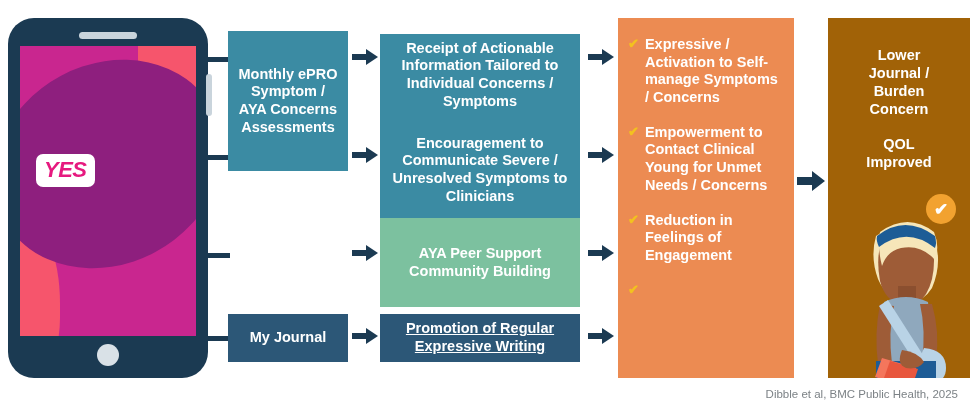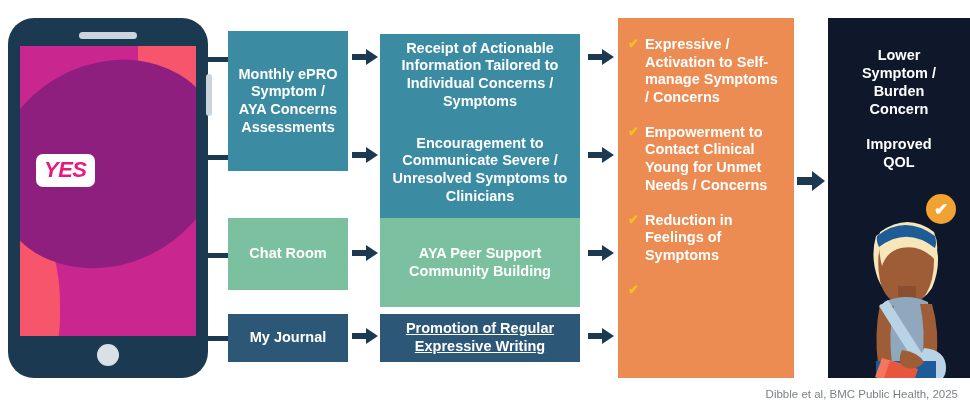--- a/index.html
+++ b/index.html
@@ -175,21 +175,21 @@
     font-weight: bold;
   }
 
   
   .pink-panel {
     position: absolute;
     left: 828px;
     top: 18px;
     width: 142px;
     height: 360px;
-    background: #0f172a;
+    background: #a16207;
     overflow: hidden;
   }
   .pink-text {
     position: absolute;
     top: 28px;
     left: 0;
     right: 0;
     text-align: center;
     color: #ffffff;
     font-weight: bold;
@@ -249,23 +249,20 @@
   </div>
 
   <div class="lineseg" style="left:196px; top:57px;  width:34px;"></div>
   <div class="lineseg" style="left:196px; top:155px; width:34px;"></div>
   <div class="lineseg" style="left:196px; top:253px; width:34px;"></div>
   <div class="lineseg" style="left:196px; top:336px; width:34px;"></div>
 
   <div class="box teal col1" style="top:31px; height:140px;">
     <span>Monthly ePRO Symptom / AYA Concerns Assessments</span>
   </div>
-  <div class="box green col1" style="top:218px; height:72px;">
-    <span>Chat Room</span>
-  </div>
   <div class="box navy col1" style="top:314px; height:48px;">
     <span>My Journal</span>
   </div>
 
   <svg class="arrow" style="left:352px; top:47px;" width="26" height="20" viewBox="0 0 26 20">
     <path d="M0 7 H14 V2 L26 10 L14 18 V13 H0 Z" fill="#1b3a52"></path>
   </svg>
   <svg class="arrow" style="left:352px; top:145px;" width="26" height="20" viewBox="0 0 26 20">
     <path d="M0 7 H14 V2 L26 10 L14 18 V13 H0 Z" fill="#1b3a52"></path>
   </svg>
@@ -306,40 +303,40 @@
     <div class="bullet">
       <span class="check-small">✔</span>
       <span>Expressive / Activation to Self-manage Symptoms / Concerns</span>
     </div>
     <div class="bullet">
       <span class="check-small">✔</span>
       <span>Empowerment to Contact Clinical Young for Unmet Needs / Concerns</span>
     </div>
     <div class="bullet">
       <span class="check-small">✔</span>
-      <span>Reduction in Feelings of Symptoms</span>
+      <span>Reduction in Feelings of Engagement</span>
     </div>
     <div class="bullet">
       <span class="check-small">✔</span>
     </div>
   </div>
 
   <svg class="arrow" style="left:797px; top:170px;" width="28" height="22" viewBox="0 0 28 22">
     <path d="M0 7 H15 V1 L28 11 L15 21 V15 H0 Z" fill="#1b3a52"></path>
   </svg>
 
   <div class="pink-panel">
     <div class="pink-text">
       <div>Lower</div>
-      <div>Symptom /</div>
+      <div>Journal /</div>
       <div>Burden</div>
       <div>Concern</div>
       <div class="spacer"></div>
+      <div>QOL</div>
       <div>Improved</div>
-      <div>QOL</div>
     </div>
 
     <div class="check-badge">✔</div>
 
     <svg class="person" viewBox="0 0 110 175">
 
       <path d="M26 28 q29 -22 58 2 q9 24 -2 50 q-10 16 -26 13 q-20 -3 -28 -22 q-8 -22 -2 -43 Z" fill="#f6e6b9"></path>
 
       <path d="M34 26 q26 -16 48 6 q6 34 -6 54 q-9 14 -24 11 q-17 -4 -22 -24 q-5 -27 4 -47 Z" fill="#9e5c37"></path>
 

